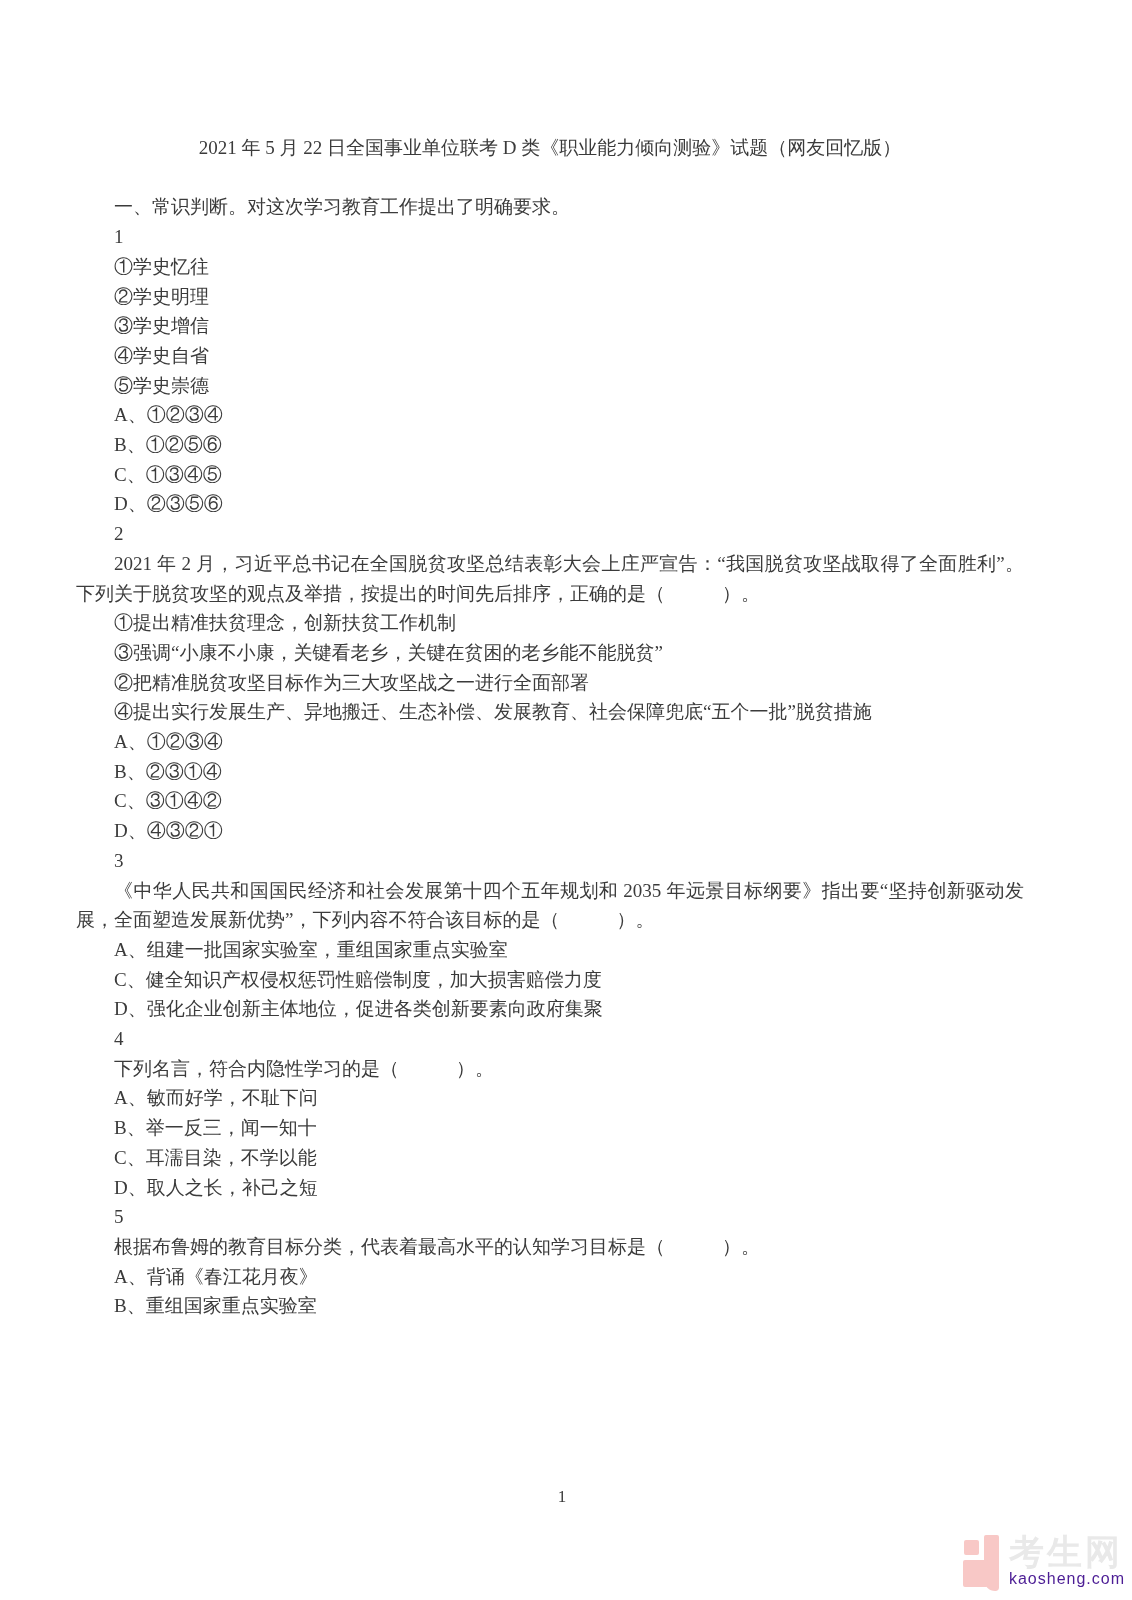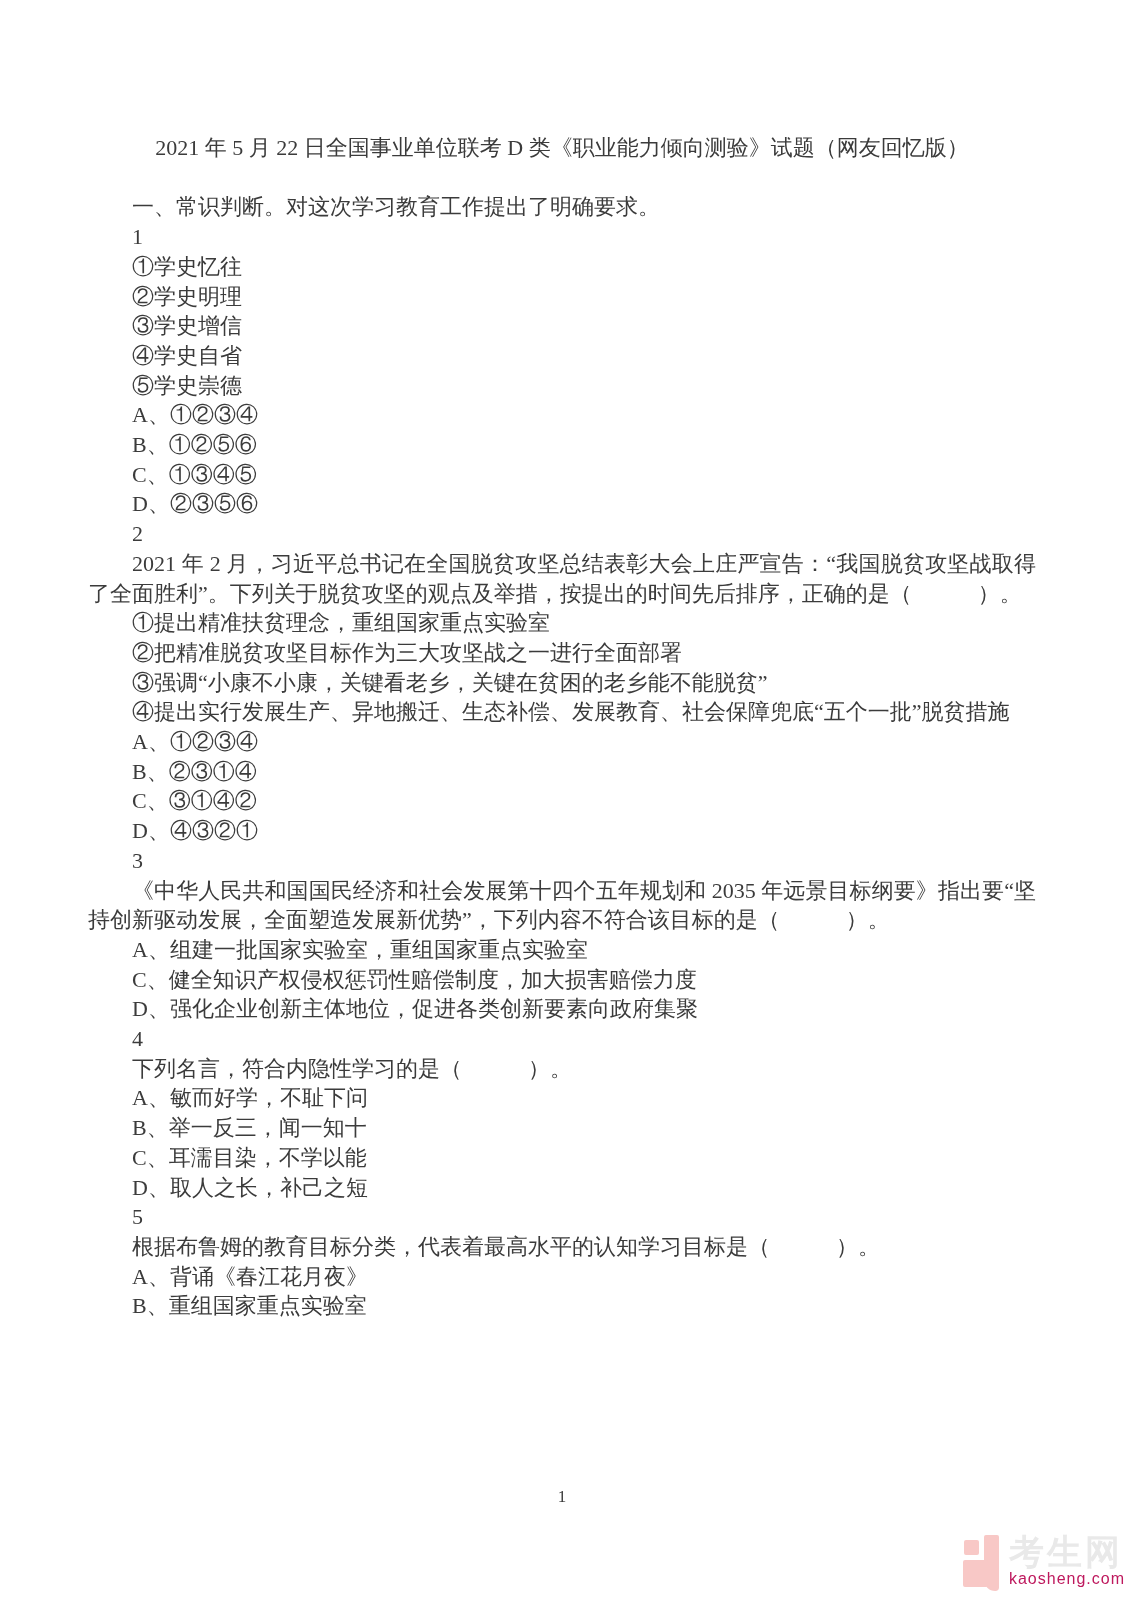--- a/index.html
+++ b/index.html
@@ -6,23 +6,23 @@
   body{
     width:1132px;height:1600px;
     background:#ffffff;
     position:relative;
     overflow:hidden;
     font-family:"Liberation Serif","DejaVu Serif",serif;
     color:#3b3b3b;
   }
   .doc{
     position:absolute;
-    left:88px;top:133px;
+    left:76px;top:133px;
     width:948px;
-    font-size:22px;
+    font-size:19px;
     line-height:29.7px;
   }
   .doc p{margin:0;text-indent:2em;}
   .doc p.title{text-align:center;text-indent:0;}
   .blank-line{height:29.7px;}
   .stem{text-align:justify;}
   .page-num{
     position:absolute;
     top:1482px;left:88px;width:948px;
     text-align:center;
@@ -68,23 +68,23 @@
     <p>⑤学史崇德</p>
     <p>A、①②③④</p>
     <p>B、①②⑤⑥</p>
     <p>C、①③④⑤</p>
     <p>D、②③⑤⑥</p>
   </div>
 
   <div>
     <p>2</p>
     <p class="stem">2021 年 2 月，习近平总书记在全国脱贫攻坚总结表彰大会上庄严宣告：“我国脱贫攻坚战取得了全面胜利”。下列关于脱贫攻坚的观点及举措，按提出的时间先后排序，正确的是（　　　）。</p>
-    <p>①提出精准扶贫理念，重组国家重点实验室</p>
+    <p>①提出精准扶贫理念，创新扶贫工作机制</p>
+    <p>③强调“小康不小康，关键看老乡，关键在贫困的老乡能不能脱贫”</p>
     <p>②把精准脱贫攻坚目标作为三大攻坚战之一进行全面部署</p>
-    <p>③强调“小康不小康，关键看老乡，关键在贫困的老乡能不能脱贫”</p>
     <p>④提出实行发展生产、异地搬迁、生态补偿、发展教育、社会保障兜底“五个一批”脱贫措施</p>
     <p>A、①②③④</p>
     <p>B、②③①④</p>
     <p>C、③①④②</p>
     <p>D、④③②①</p>
   </div>
 
   <div>
     <p>3</p>
     <p class="stem">《中华人民共和国国民经济和社会发展第十四个五年规划和 2035 年远景目标纲要》指出要“坚持创新驱动发展，全面塑造发展新优势”，下列内容不符合该目标的是（　　　）。</p>
@@ -113,15 +113,15 @@
 <div class="page-num">1</div>
 
 <div class="wm">
   <div class="wm-logo">
     <span class="b1" style="background: rgb(248, 200, 198);"></span>
       <span class="b2" style="background: rgb(248, 200, 198);"></span>
       <span class="b3" style="background: rgb(248, 200, 198);"></span>
   </div>
   <div class="wm-text">
     <div class="wm-brand" style="color: rgb(233, 233, 233);">考生网</div>
-    <div class="wm-domain" style="color: #be185d;">kaosheng.com</div>
+    <div class="wm-domain" style="color: #4c1d95;">kaosheng.com</div>
   </div>
 </div>
 
 </body></html>

